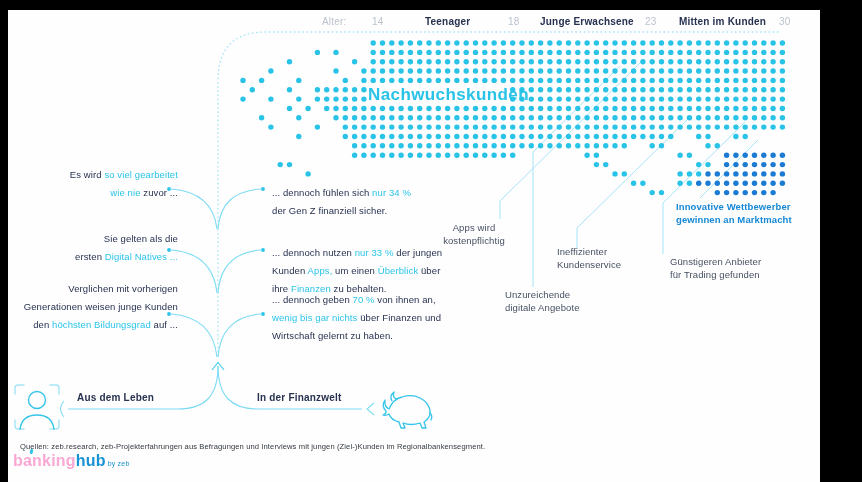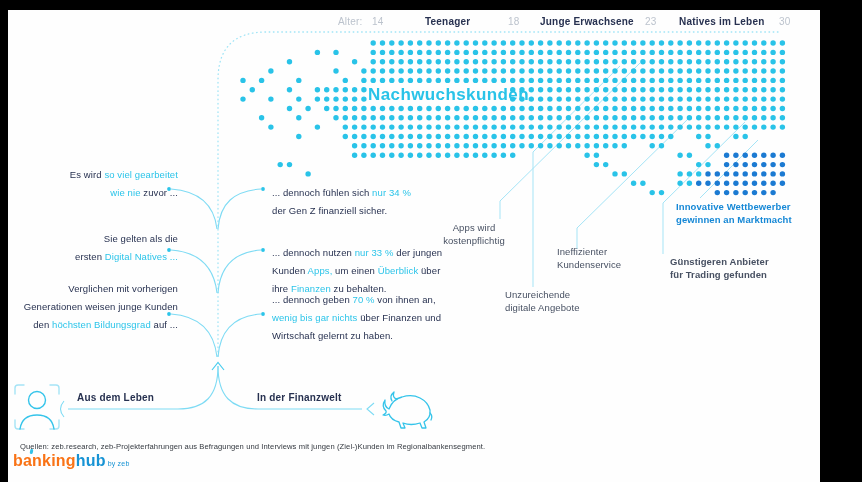--- a/index.html
+++ b/index.html
@@ -18,21 +18,21 @@
   .ann{font-size:9.5px;font-weight:400;line-height:18px;color:#273150;white-space:pre;letter-spacing:.1px;}
   .ann .acc{color:#2bc4e9;}
   .ann-left{text-align:right;width:160px;left:18px;}
   .ann-right{left:272px;width:210px;text-align:left;}
   .plabel{font-size:9.5px;font-weight:400;line-height:12.5px;color:#475062;white-space:pre;letter-spacing:.1px;}
   .plabel.center{text-align:center;}
   .plabel.accent{color:#1688d6;font-weight:700;}
   .blabel{font-size:10px;font-weight:700;color:#273150;letter-spacing:.2px;}
   .source{left:20px;top:442px;font-size:7.6px;color:#33383f;letter-spacing:.1px;}
   .logo{left:13px;top:452px;font-size:16px;font-weight:700;letter-spacing:.2px;}
-  .logo .p1{color:#f97316;}
+  .logo .p1{color:#f9a8d4;}
   .logo .p2{color:#1793d4;font-weight:800;}
   .logo .by{font-size:7px;color:#1793d4;font-weight:400;margin-left:2px;}
   .logo-tick{position:absolute;left:30px;top:449px;width:2.5px;height:5px;background:#33c3ea;border-radius:2px;transform:rotate(12deg);z-index:4;}
 </style>
 </head>
 <body>
 
 <div class="canvas"></div>
 
 <svg class="overlay" viewBox="0 0 862 482">
@@ -708,27 +708,27 @@
     </g>
   </g>
 
   <g transform="translate(380,389)" fill="none" stroke="#35c4ea" stroke-width="1.3" stroke-linejoin="round" stroke-linecap="round">
     <path d="M 6,22 Q 1,17 5,11 Q 4,18 9,20 Q 13,10 22,8 Q 32,5 40,9 Q 48,13 50,21 Q 51,29 44,33 L 46,39 L 42,39 L 40,34 Q 31,37 23,34 L 25,39 L 21,39 L 19,33 Q 11,31 9,25 Q 6,27 3,26 Q 7,24 6,22 Z"></path>
     <path d="M 12,12 Q 9,7 14,3 Q 12,9 17,10"></path>
     <path d="M 50,24 Q 53,27 51,31"></path>
   </g>
 </svg>
 
-<span class="txt hdr gray" style="left:338px;">Alter:</span>
+<span class="txt hdr gray" style="left:322px;">Alter:</span>
 <span class="txt hdr gray" style="left:372px;">14</span>
 <span class="txt hdr phase" style="left:425px;">Teenager</span>
 <span class="txt hdr gray" style="left:508px;">18</span>
 <span class="txt hdr phase" style="left:540px;">Junge Erwachsene</span>
 <span class="txt hdr gray" style="left:645px;">23</span>
-<span class="txt hdr phase" style="left:679px;">Natives im Leben</span>
+<span class="txt hdr phase" style="left:679px;">Mitten im Kunden</span>
 <span class="txt hdr gray" style="left:779px;">30</span>
 
 <div class="txt matrix-title">Nachwuchskunden</div>
 
 <div class="txt ann ann-left" style="top:166px;"><span>Es wird </span><span class="acc">so viel gearbeitet
 wie nie </span><span>zuvor ...</span></div>
 <div class="txt ann ann-left" style="top:230px;"><span>Sie gelten als die
 ersten </span><span class="acc">Digital Natives ...</span></div>
 <div class="txt ann ann-left" style="top:280px;"><span>Verglichen mit vorherigen
 Generationen weisen junge Kunden
@@ -742,21 +742,21 @@
 <div class="txt ann ann-right" style="top:291px;"><span>... dennoch geben </span><span class="acc">70 %</span><span> von ihnen an,
 </span><span class="acc">wenig bis gar nichts</span><span> über Finanzen und
 Wirtschaft gelernt zu haben.</span></div>
 
 <div class="txt plabel center" style="left:438px;top:222px;width:72px;">Apps wird
 kostenpflichtig</div>
 <div class="txt plabel" style="left:505px;top:289px;">Unzureichende
 digitale Angebote</div>
 <div class="txt plabel" style="left:557px;top:246px;">Ineffizienter
 Kundenservice</div>
-<div class="txt plabel" style="left:670px;top:256px;font-weight:bold;">Günstigeren Anbieter
+<div class="txt plabel" style="left:670px;top:256px;">Günstigeren Anbieter
 für Trading gefunden</div>
 <div class="txt plabel accent" style="left:676px;top:201px;">Innovative Wettbewerber
 gewinnen an Marktmacht</div>
 
 <div class="txt blabel" style="left:77px;top:392px;">Aus dem Leben</div>
 <div class="txt blabel" style="left:257px;top:392px;">In der Finanzwelt</div>
 
 <div class="txt source">Quellen: zeb.research, zeb-Projekterfahrungen aus Befragungen und Interviews mit jungen (Ziel-)Kunden im Regionalbankensegment.</div>
 <div class="txt logo"><span class="p1">banking</span><span class="p2">hub</span><span class="by">by zeb</span></div>
 <div class="logo-tick"></div>

